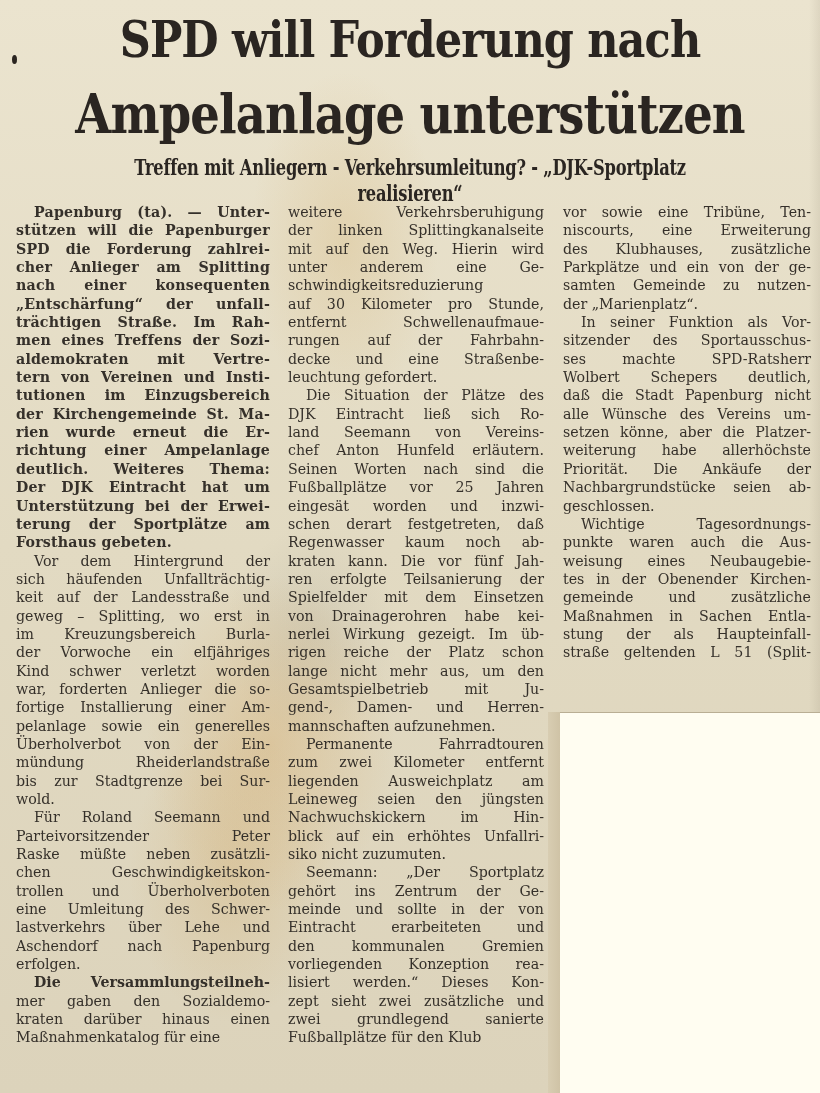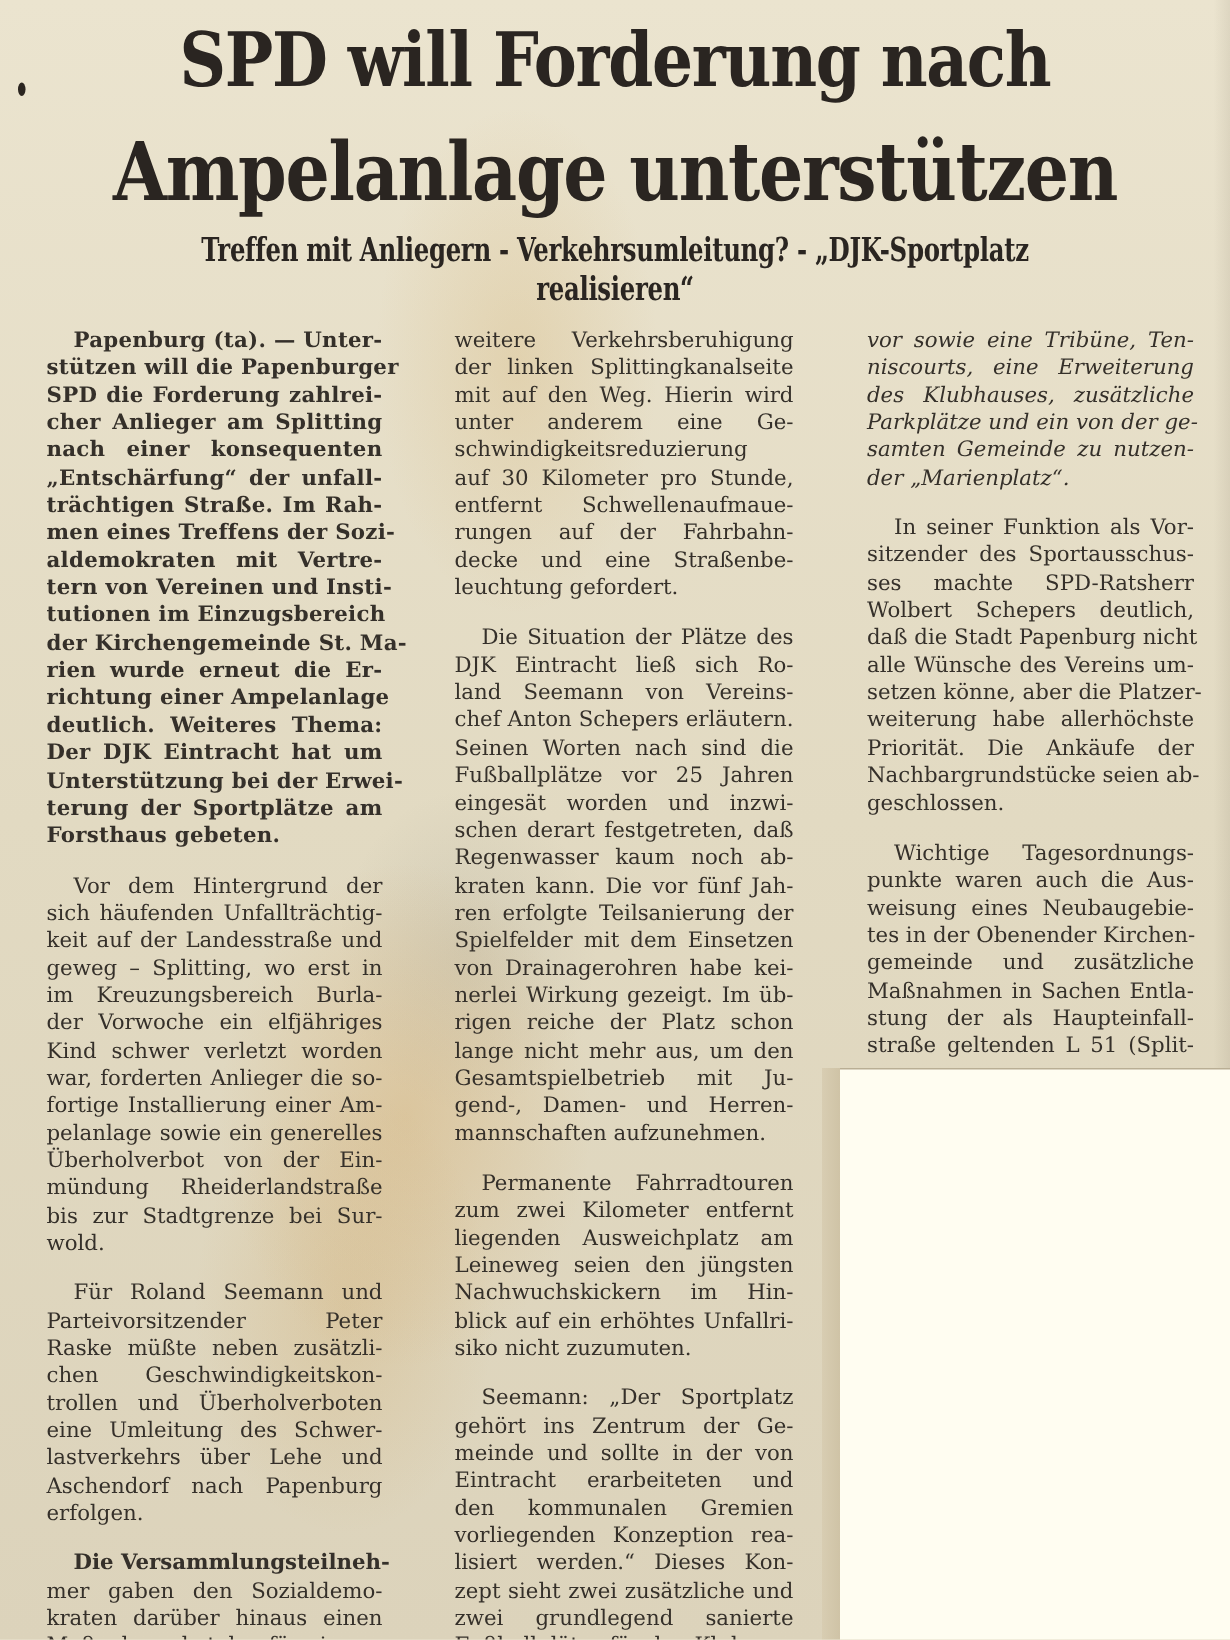--- a/index.html
+++ b/index.html
@@ -60,21 +60,21 @@
     .col {
       position: absolute;
       top: 203px;
       font-family: "DejaVu Serif", serif;
       font-size: 14.2px;
       line-height: 18.35px;
       text-align: justify;
       color: #35302a;
     }
     .col p {
-      margin: 15px;
+      margin: 0;
       text-indent: 18px;
       hyphens: manual;
     }
     .col .lede {
       font-weight: bold;
       letter-spacing: 0.2px;
     }
     .col-1 { left: 16px; width: 254px; }
     .col-2 { left: 288px; width: 256px; }
     .col-3 { left: 563px; width: 248px; }
@@ -184,21 +184,21 @@
       <span class="line">auf 30 Kilometer pro Stunde,</span>
       <span class="line">entfernt Schwellenaufmaue-</span>
       <span class="line">rungen auf der Fahrbahn-</span>
       <span class="line">decke und eine Straßenbe-</span>
       <span class="line last">leuchtung gefordert.</span>
     </p>
     <p style="text-indent: 0px;">
       <span class="line" style="padding-left: 18px;">Die Situation der Plätze des</span>
       <span class="line">DJK Eintracht ließ sich Ro-</span>
       <span class="line">land Seemann von Vereins-</span>
-      <span class="line">chef Anton Schepers erläutern.</span>
+      <span class="line">chef Anton Hunfeld erläutern.</span>
       <span class="line">Seinen Worten nach sind die</span>
       <span class="line">Fußballplätze vor 25 Jahren</span>
       <span class="line">eingesät worden und inzwi-</span>
       <span class="line">schen derart festgetreten, daß</span>
       <span class="line">Regenwasser kaum noch ab-</span>
       <span class="line">kraten kann. Die vor fünf Jah-</span>
       <span class="line">ren erfolgte Teilsanierung der</span>
       <span class="line">Spielfelder mit dem Einsetzen</span>
       <span class="line">von Drainagerohren habe kei-</span>
       <span class="line">nerlei Wirkung gezeigt. Im üb-</span>
@@ -224,21 +224,21 @@
       <span class="line">Eintracht erarbeiteten und</span>
       <span class="line">den kommunalen Gremien</span>
       <span class="line">vorliegenden Konzeption rea-</span>
       <span class="line">lisiert werden.“ Dieses Kon-</span>
       <span class="line">zept sieht zwei zusätzliche und</span>
       <span class="line">zwei grundlegend sanierte</span>
       <span class="line last">Fußballplätze für den Klub</span>
     </p>
   </div>
 <div class="col col-3">
-    <p style="text-indent: 0px; font-style: italic;">
+    <p style="text-indent: 0px;">
       <span class="line">vor sowie eine Tribüne, Ten-</span>
       <span class="line">niscourts, eine Erweiterung</span>
       <span class="line">des Klubhauses, zusätzliche</span>
       <span class="line">Parkplätze und ein von der ge-</span>
       <span class="line">samten Gemeinde zu nutzen-</span>
       <span class="line last">der „Marienplatz“.</span>
     </p>
     <p style="text-indent: 0px;">
       <span class="line" style="padding-left: 18px;">In seiner Funktion als Vor-</span>
       <span class="line">sitzender des Sportausschus-</span>

